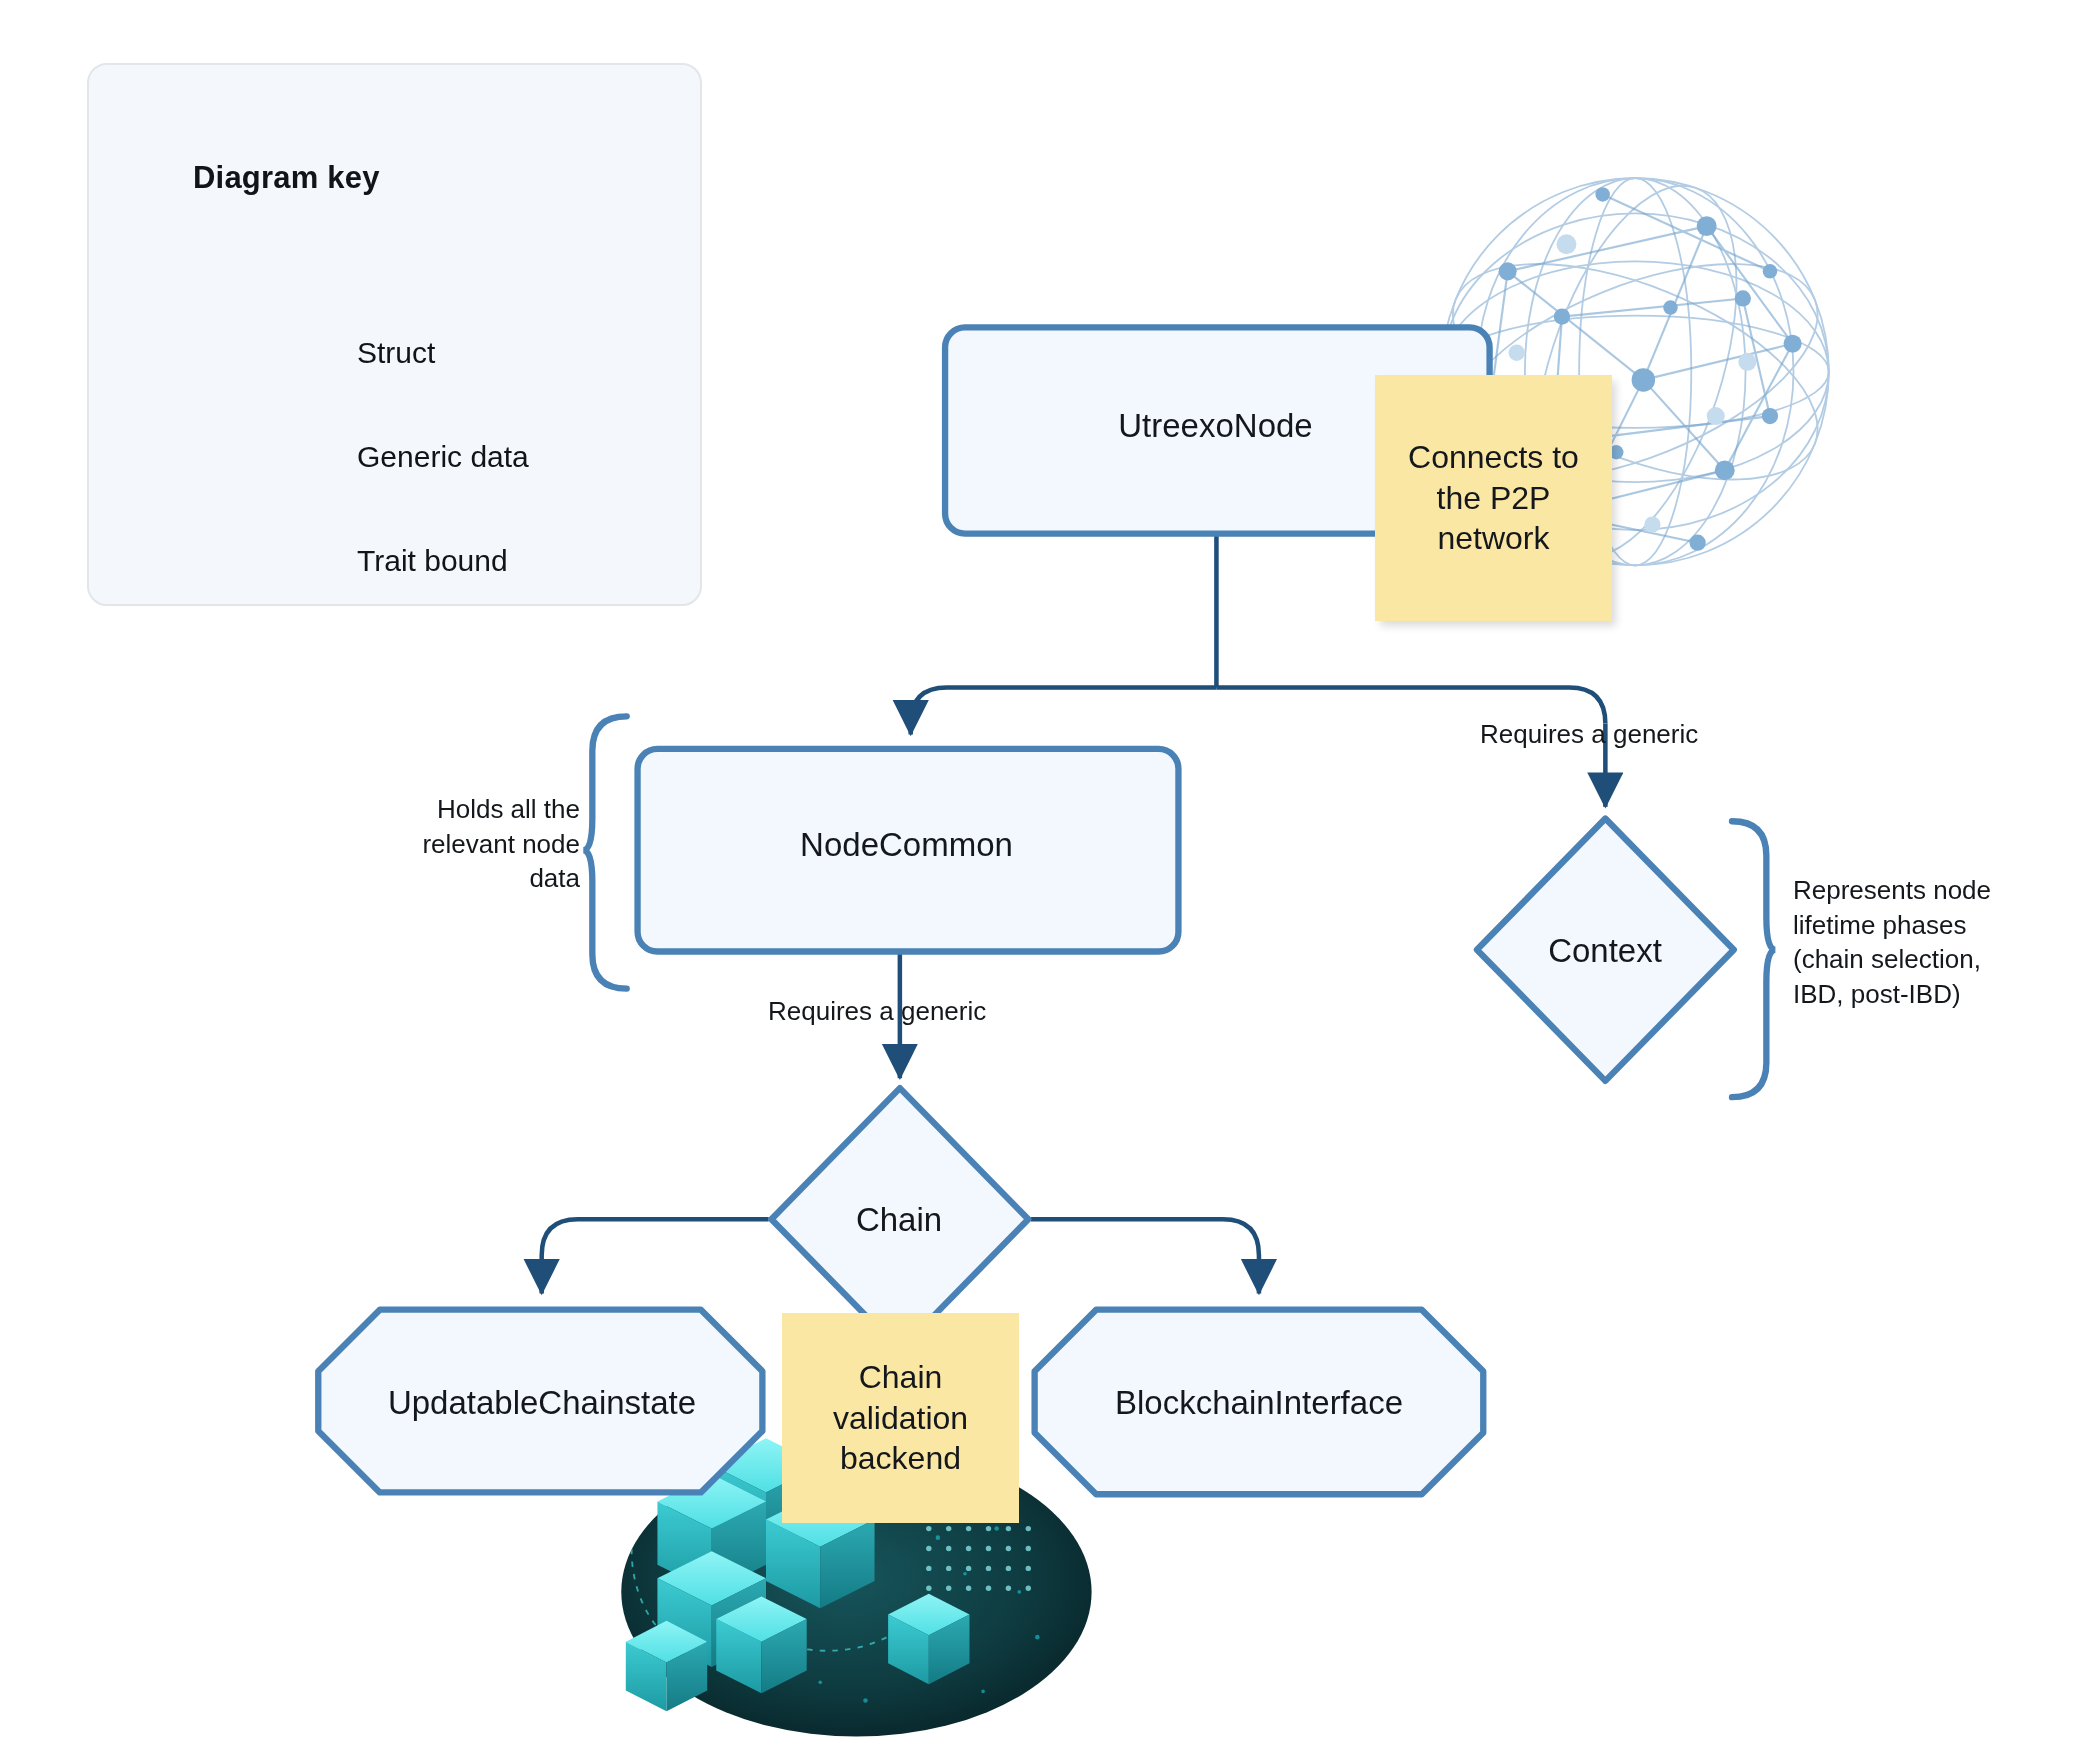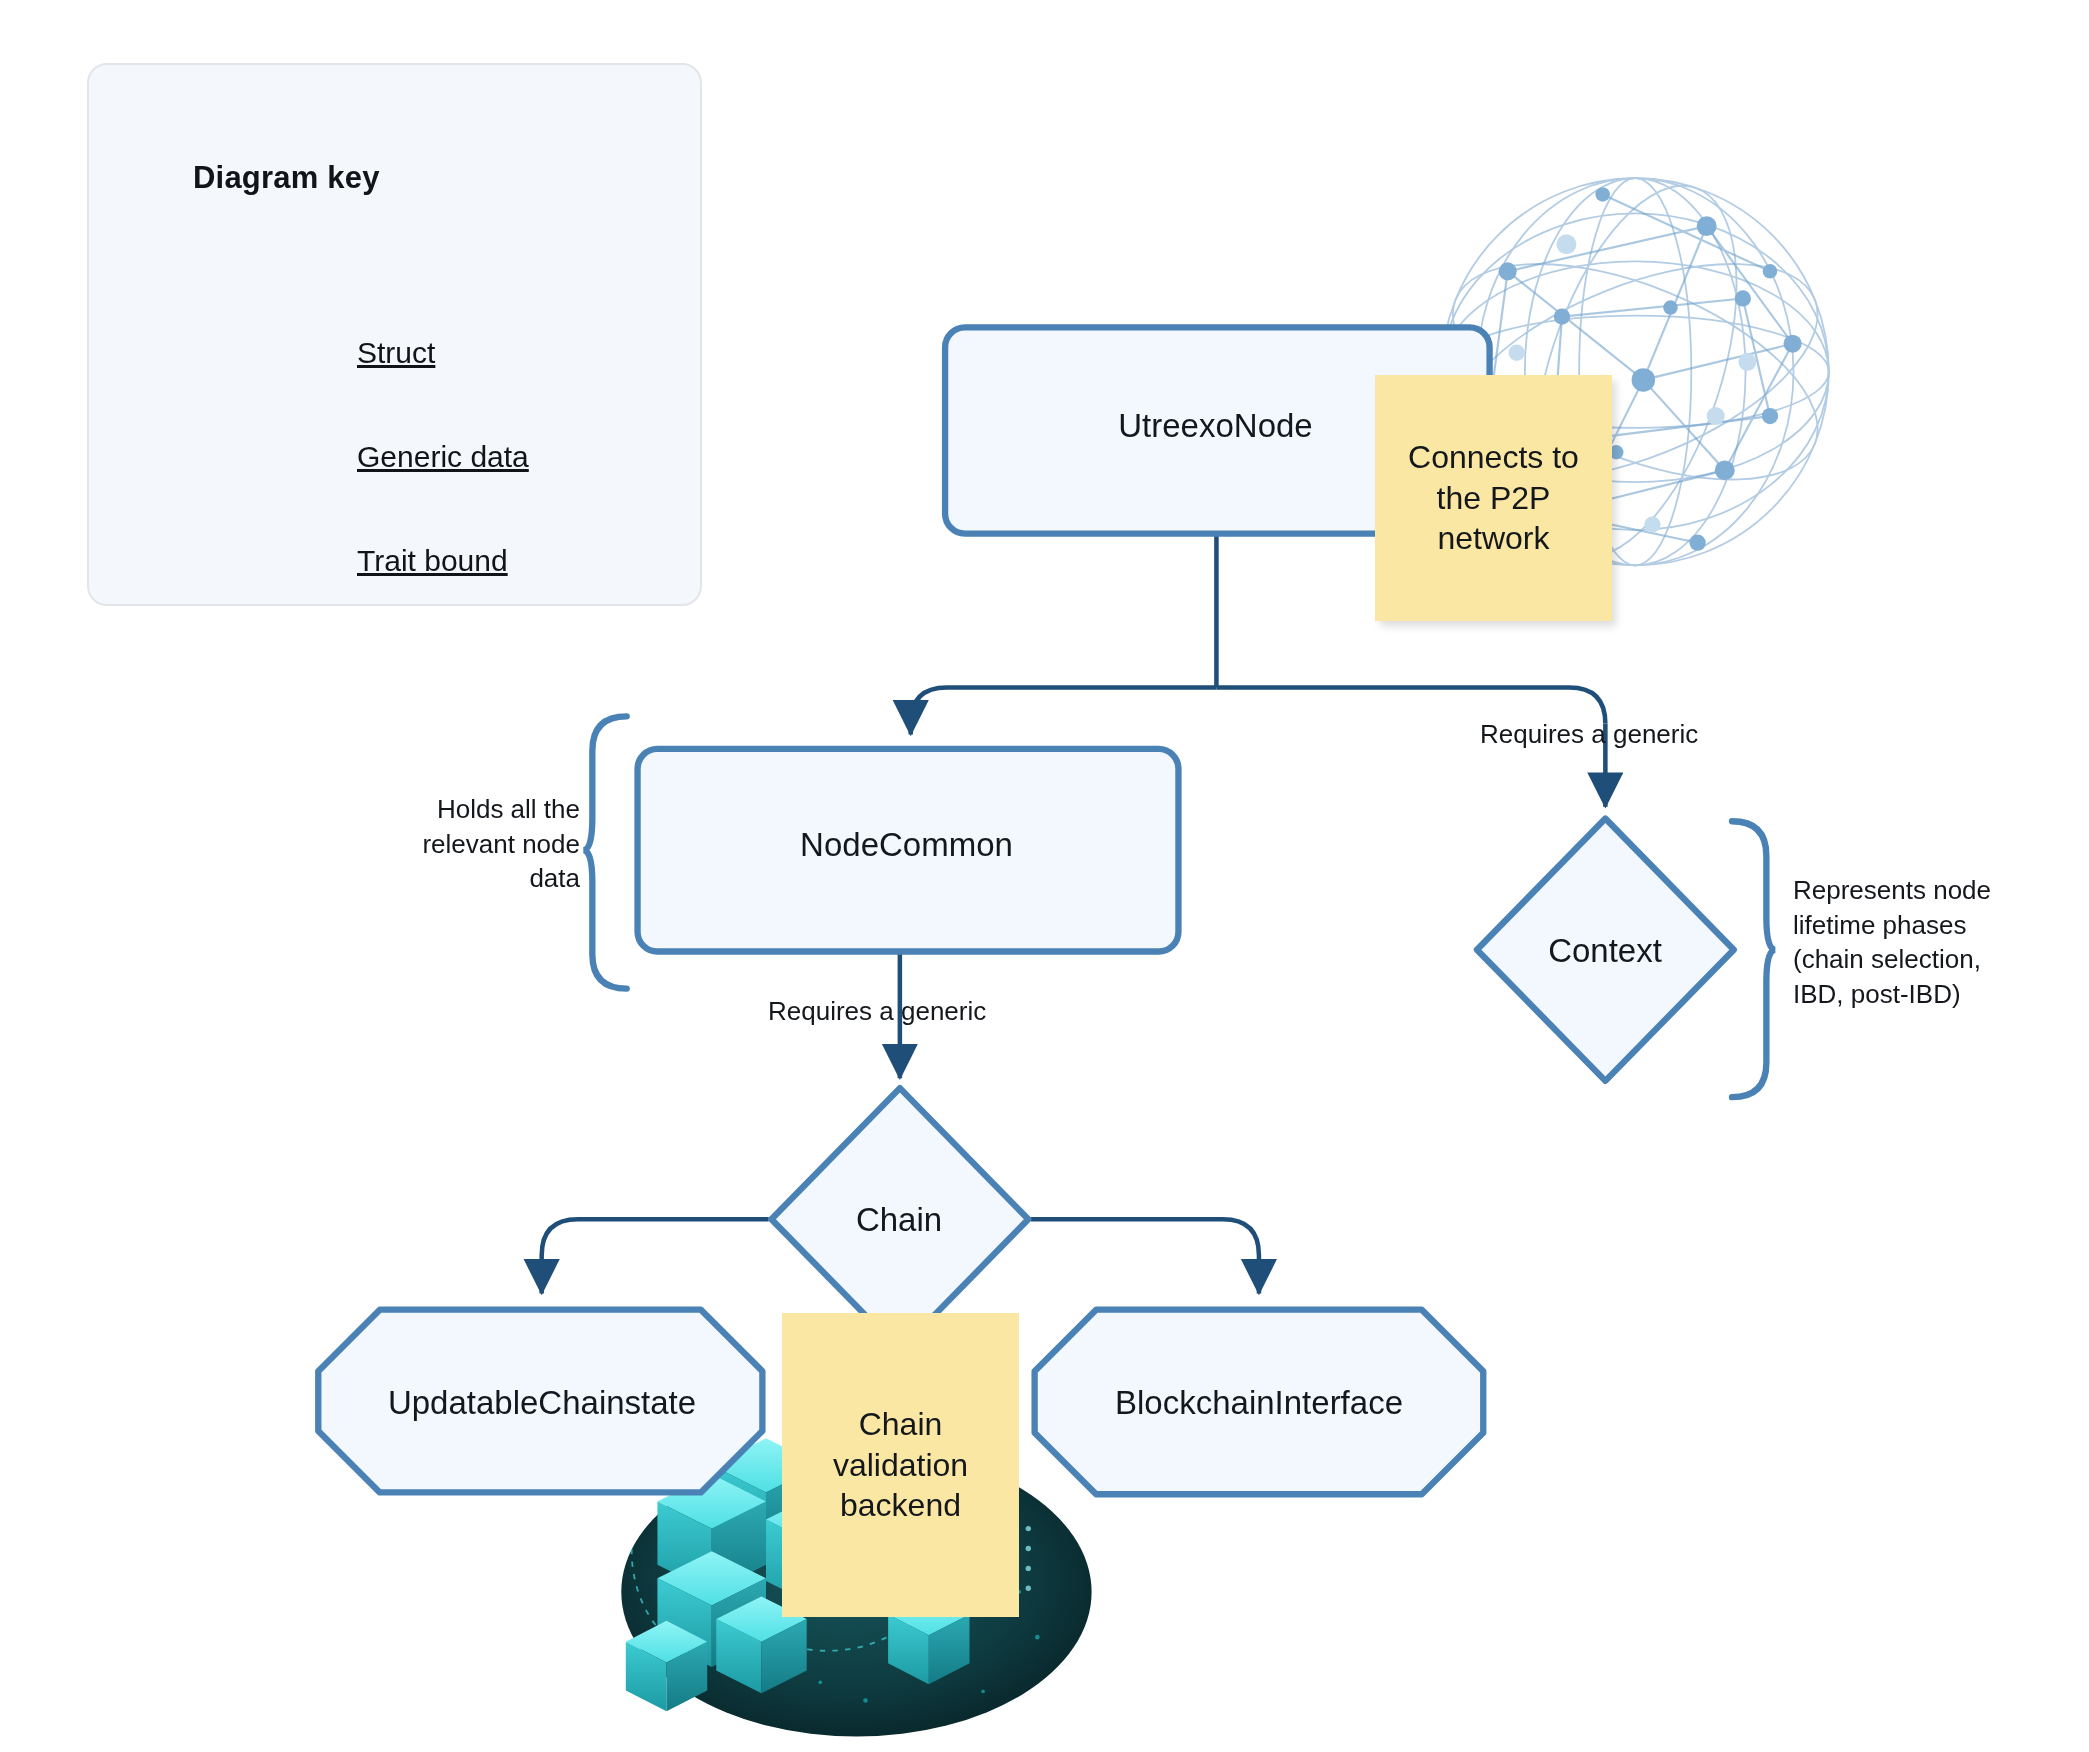--- a/index.html
+++ b/index.html
@@ -61,21 +61,20 @@
     width: 109px;
     height: 78px;
     position: relative;
     flex: 0 0 109px;
   }
   .legend-label {
     font-size: 30px;
     color: #111418;
     margin-left: 50px;
     white-space: nowrap;
-    text-decoration: underline;
   }
 
   
   .node-label {
     position: absolute;
     color: #14181C;
     text-align: center;
     font-size: 33px;
     white-space: nowrap;
     pointer-events: none;
@@ -135,21 +134,21 @@
     align-items: center;
     justify-content: center;
     box-sizing: border-box;
     padding: 5.4px 9px;
   }
   .sticky-p2p {
     left: 1351px; top: 375px; width: 237px; height: 246px;
     box-shadow: 5.4px 6.3px 8.1px rgba(0,0,0,0.14);
   }
   .sticky-chainval {
-    left: 758px; top: 1313px; width: 237px; height: 304px;
+    left: 758px; top: 1313px; width: 237px; height: 210px;
   }
 </style>
 </head>
 <body>
 
 <div id="canvas">
 
   <svg id="svg-layer" viewBox="0 0 2310 1937">
     <defs>
       <marker id="arrowhead" markerWidth="10" markerHeight="10" refX="7.6" refY="4" orient="auto" markerUnits="strokeWidth">

